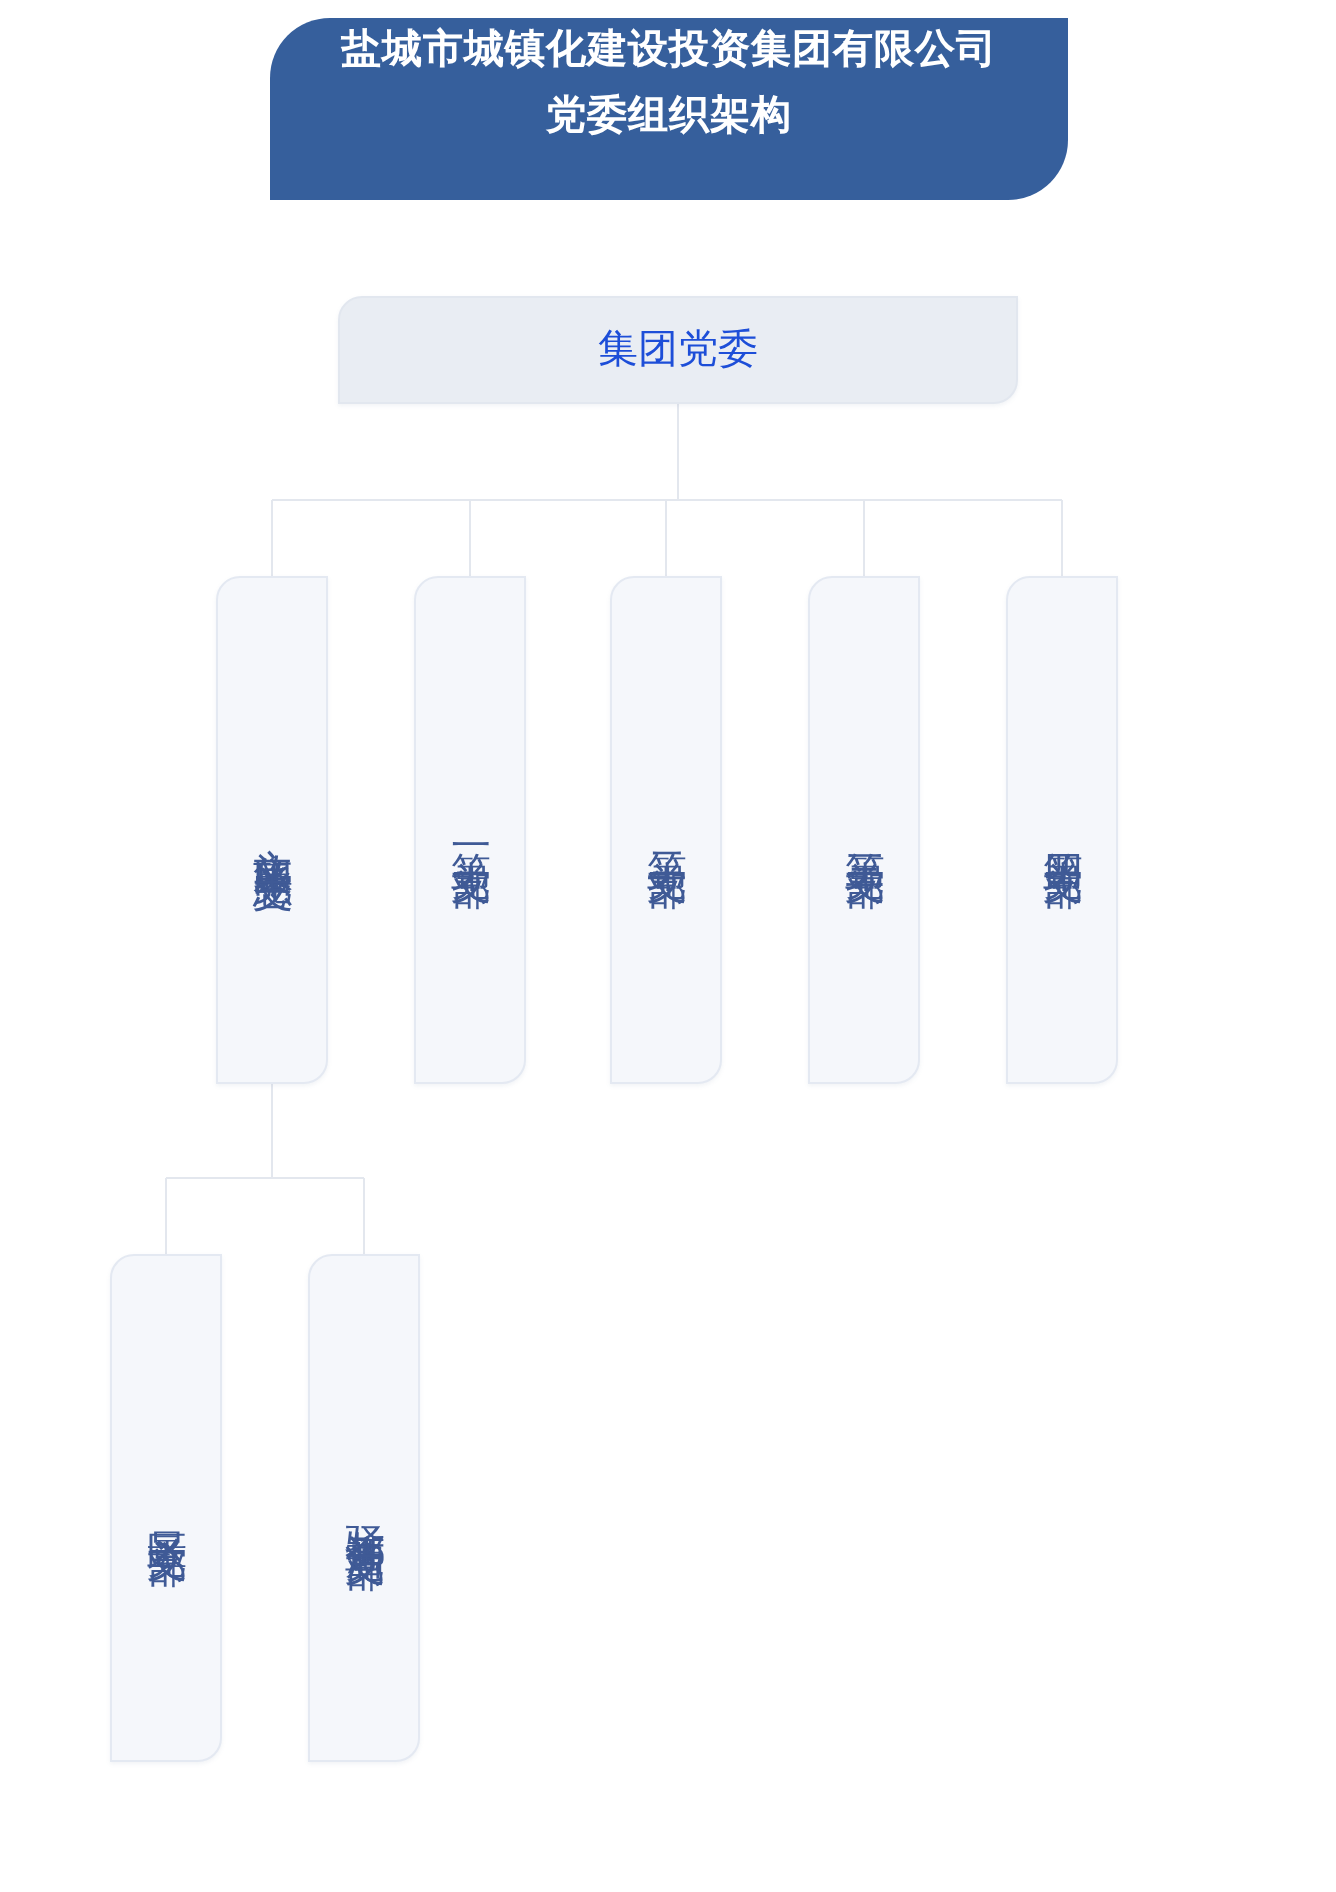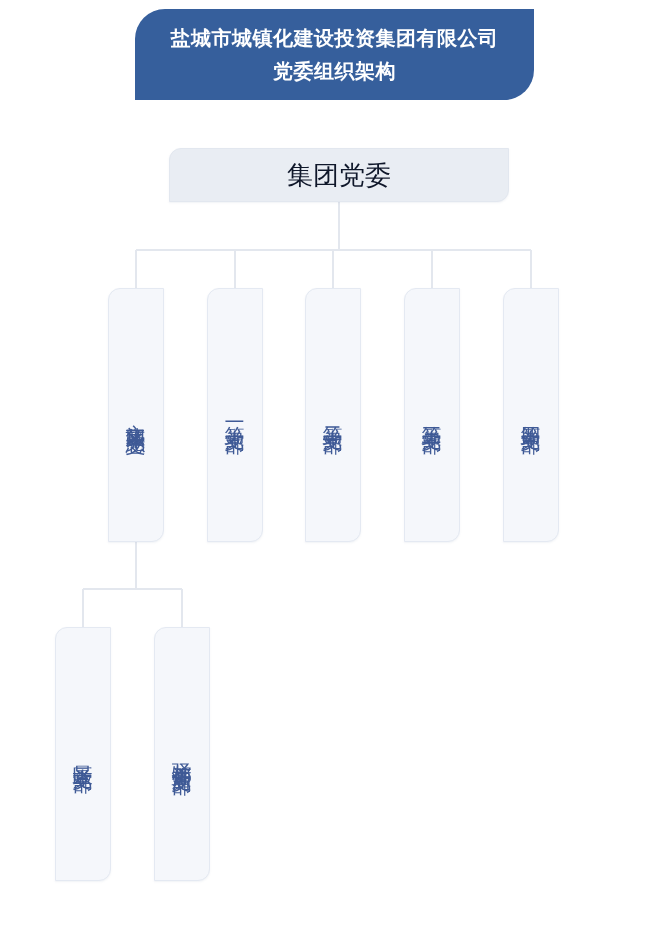--- a/index.html
+++ b/index.html
@@ -35,21 +35,21 @@
   
   .title-banner {
     position: absolute;
     left: 135px;
     top: 9px;
     width: 399px;
     height: 91px;
     background: #365f9c;
     border-radius: 30px 0 30px 0;
     display: flex;
-    align-items: center;
+    align-items: flex-start;
     justify-content: center;
   }
   .title-banner .title-text {
     color: #ffffff;
     font-size: 20px;
     font-weight: bold;
     line-height: 33px;
     text-align: center;
     letter-spacing: 0.5px;
     white-space: pre-line;
@@ -81,22 +81,22 @@
   #node-root {
     left: 169px;
     top: 148px;
     width: 340px;
     height: 54px;
     background: #e9edf3;
     border-color: #e2e7ef;
     border-radius: 12px 0 12px 0;
   }
   #node-root .node-label {
-    font-size: 26px;
-    color: #0f172a;
+    font-size: 20px;
+    color: #1d4ed8;
   }
 
   
   .node.vertical .node-label {
     writing-mode: vertical-rl;
     text-orientation: upright;
     letter-spacing: 2px;
     line-height: 1;
     white-space: nowrap;
   }

